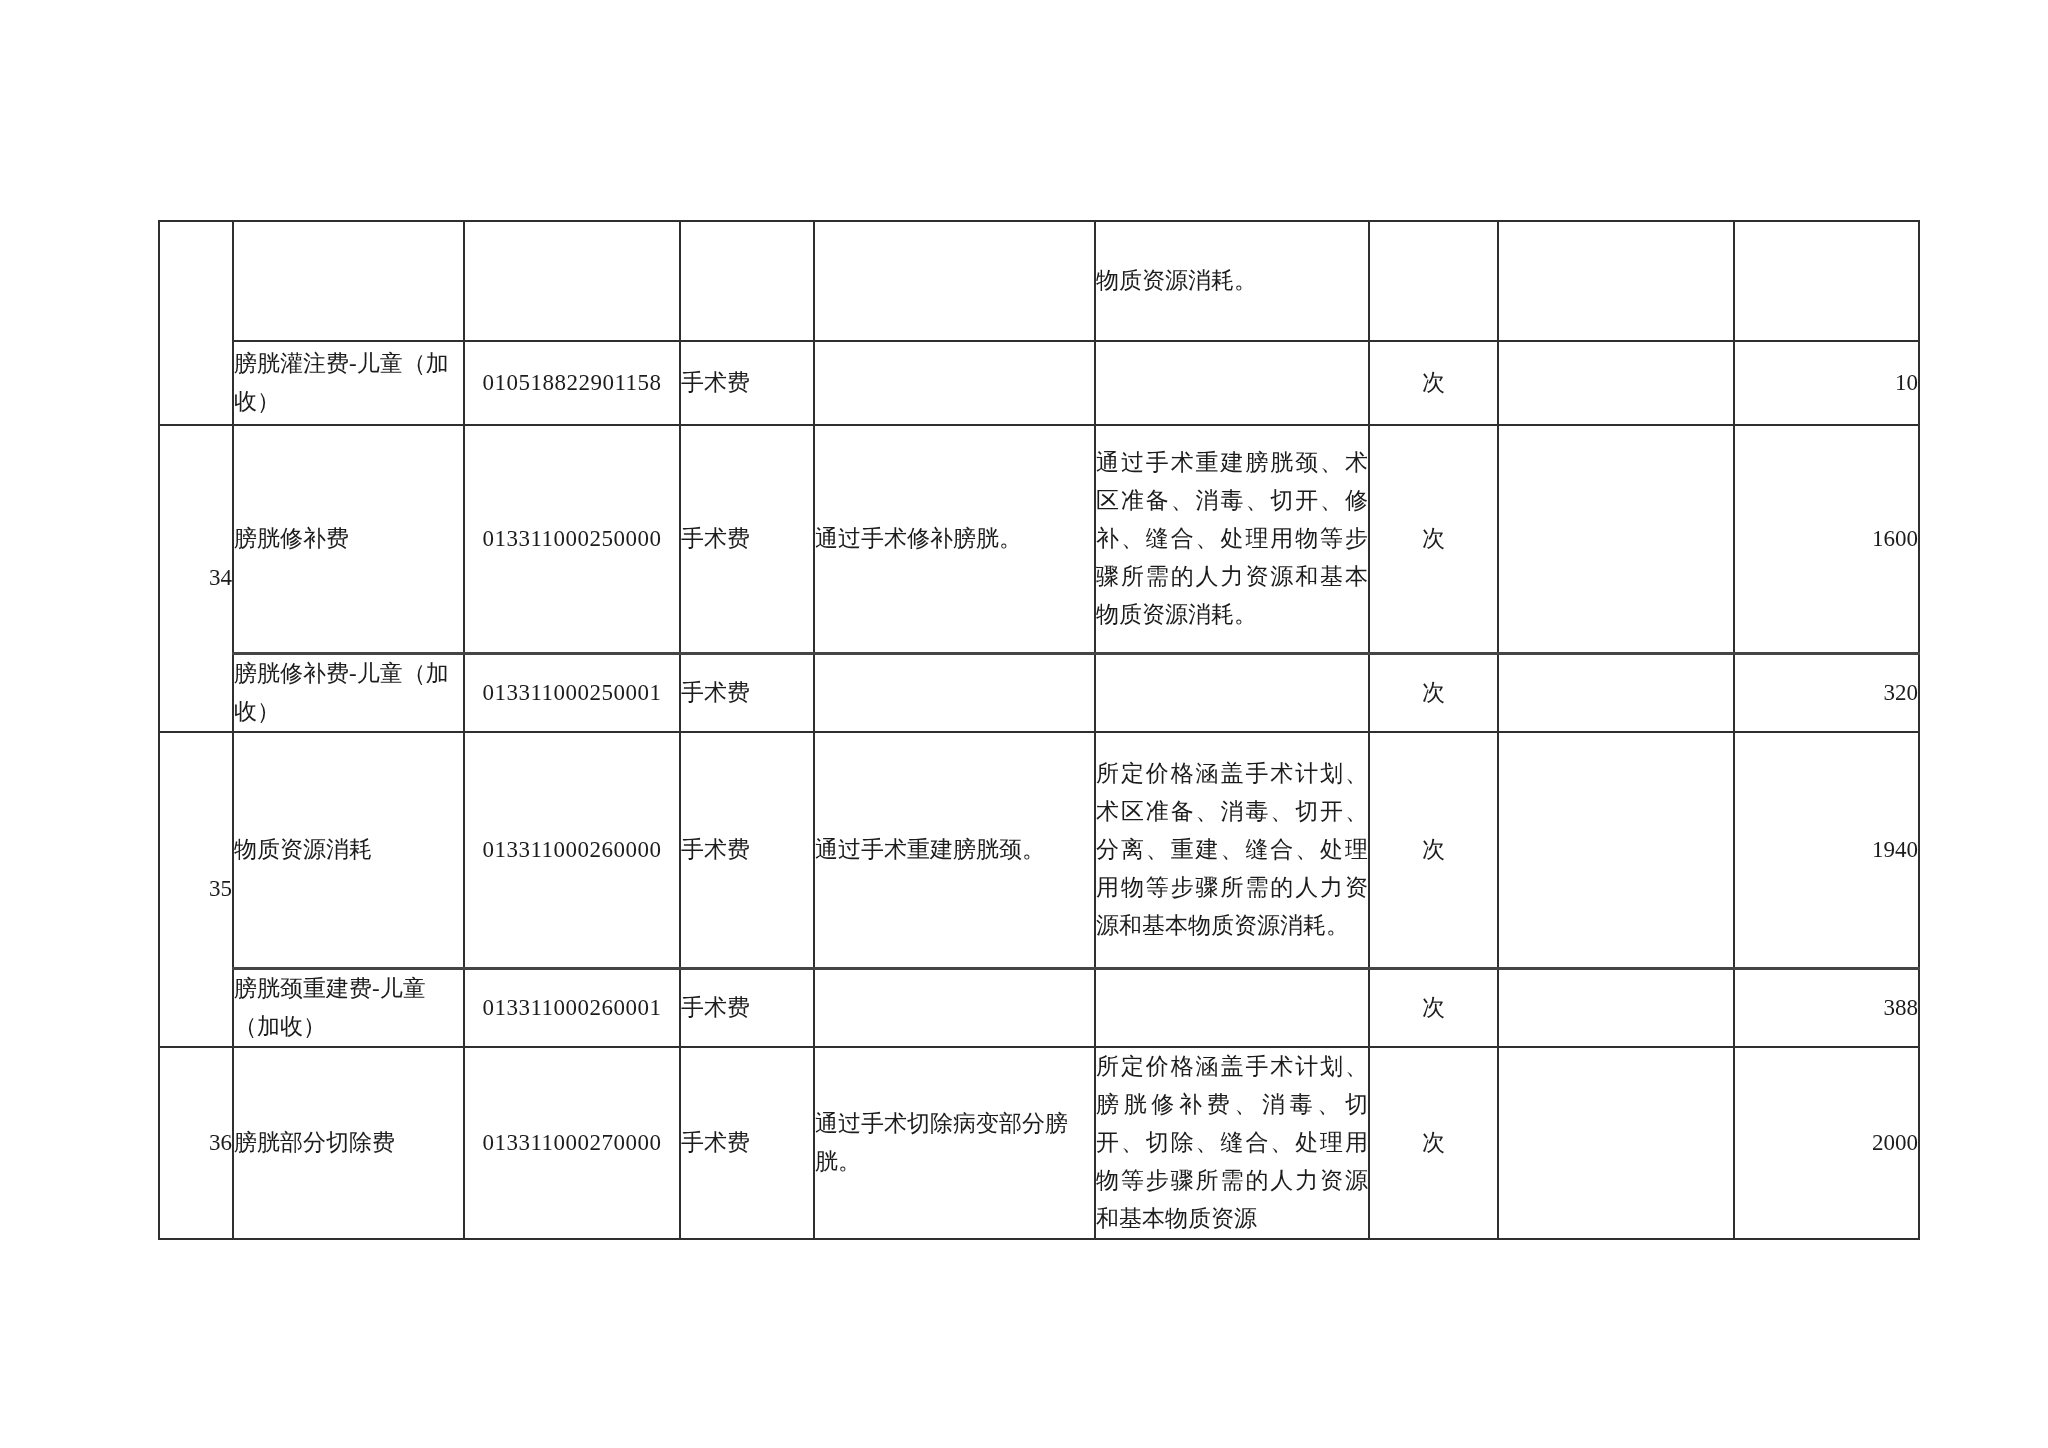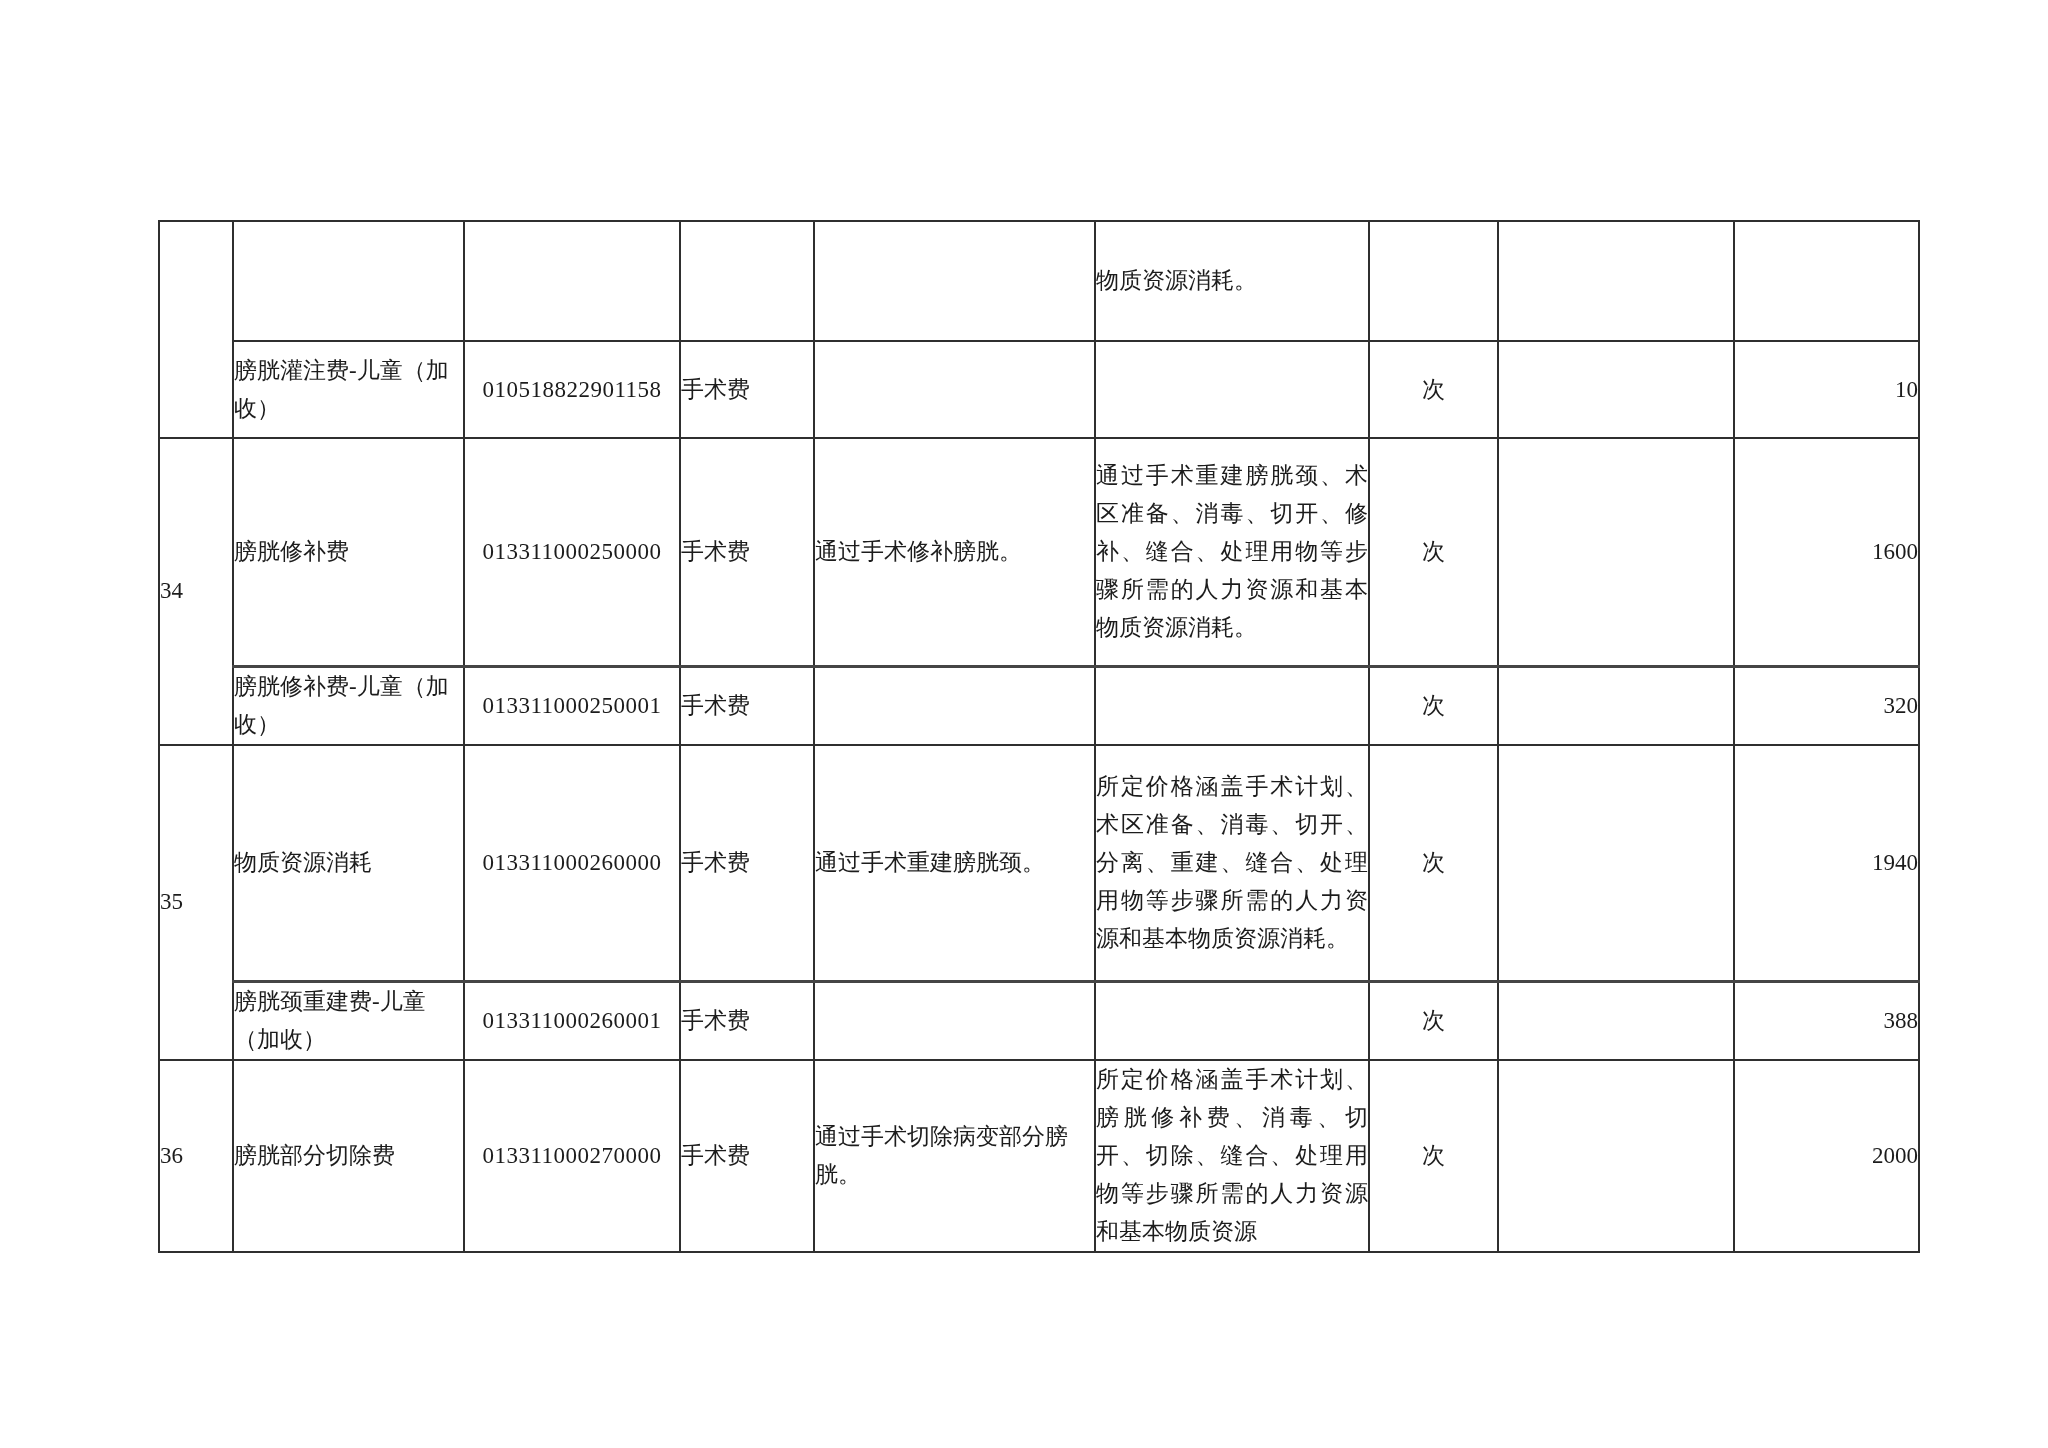--- a/index.html
+++ b/index.html
@@ -18,21 +18,21 @@
     font-size:23px;
   }
   table.fee td{
     border:2px solid #2f2f2f;
     overflow:hidden;
     vertical-align:middle;
     padding:0;
     line-height:38px;
   }
   tr.child-sep td{border-top:3px solid #454545;}
-  .c-no{text-align:left;}
+  .c-no{text-align:right;}
   .c-name{text-align:left;padding:4px 28px 4px 13px;}
   .c-code{text-align:center;letter-spacing:0.5px;}
   .c-cat{text-align:left;}
   .c-short{text-align:left;padding:4px 22px 4px 14px;}
   .c-long{
     text-align:justify;
     vertical-align:top;
     padding:3px 21px 0 14px;
     line-break:strict;
   }
@@ -63,21 +63,21 @@
       <td class="c-name"></td>
       <td class="c-code"></td>
       <td class="c-cat"></td>
       <td class="c-short"></td>
       <td class="c-long">物质资源消耗。</td>
       <td class="c-unit"></td>
       <td class="c-notes"></td>
       <td class="c-price"></td>
     </tr>
 
-    <tr style="height:97px">
+    <tr style="height:84px">
       <td class="c-name">膀胱灌注费-儿童（加收）</td>
       <td class="c-code">010518822901158</td>
       <td class="c-cat">手术费</td>
       <td class="c-short"></td>
       <td class="c-long"></td>
       <td class="c-unit">次</td>
       <td class="c-notes"></td>
       <td class="c-price">10</td>
     </tr>
 

